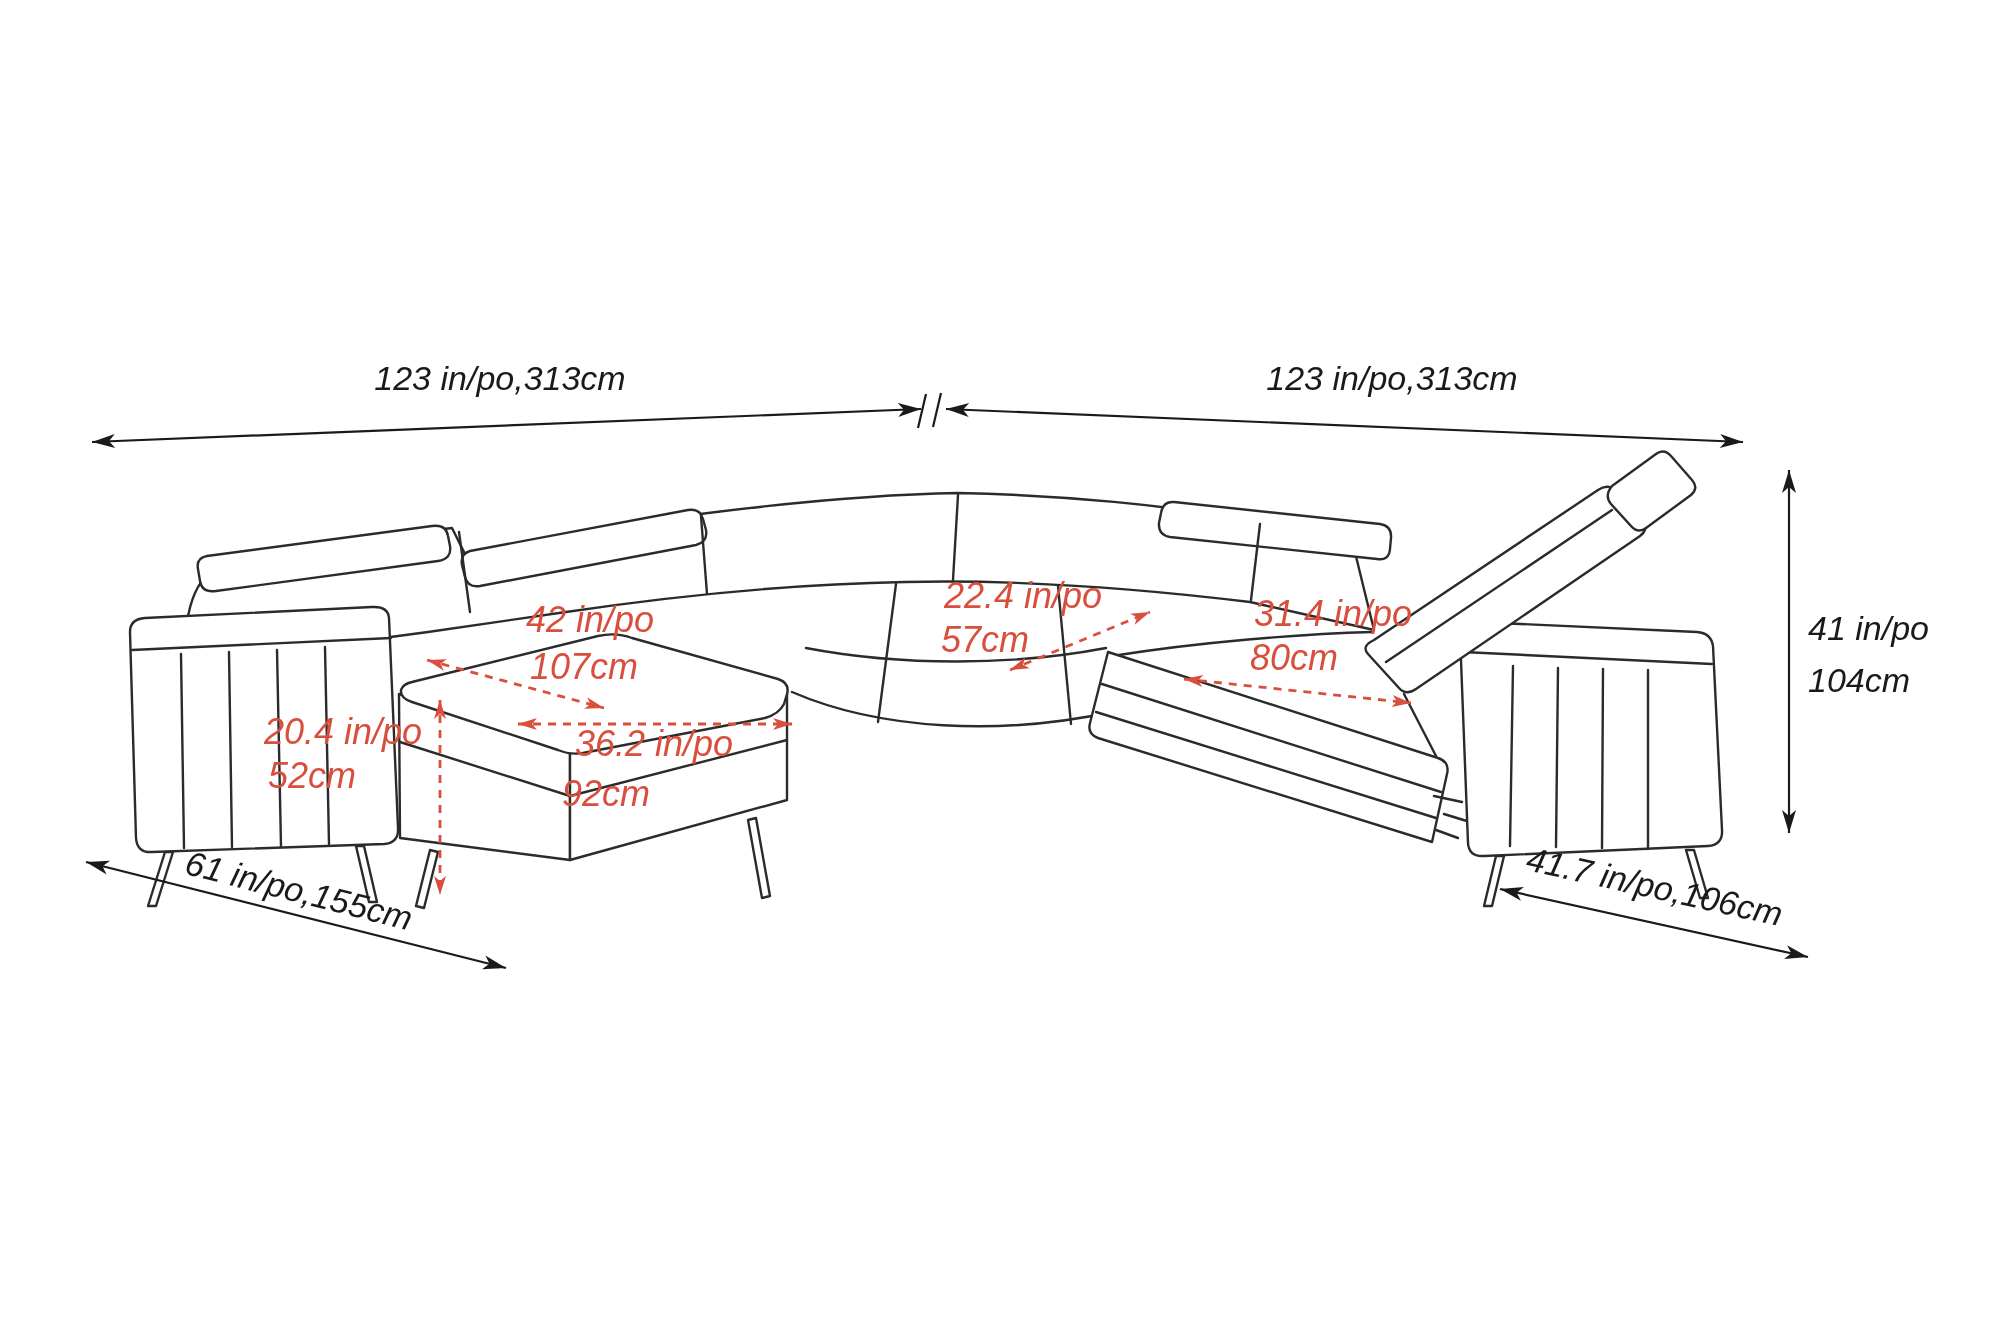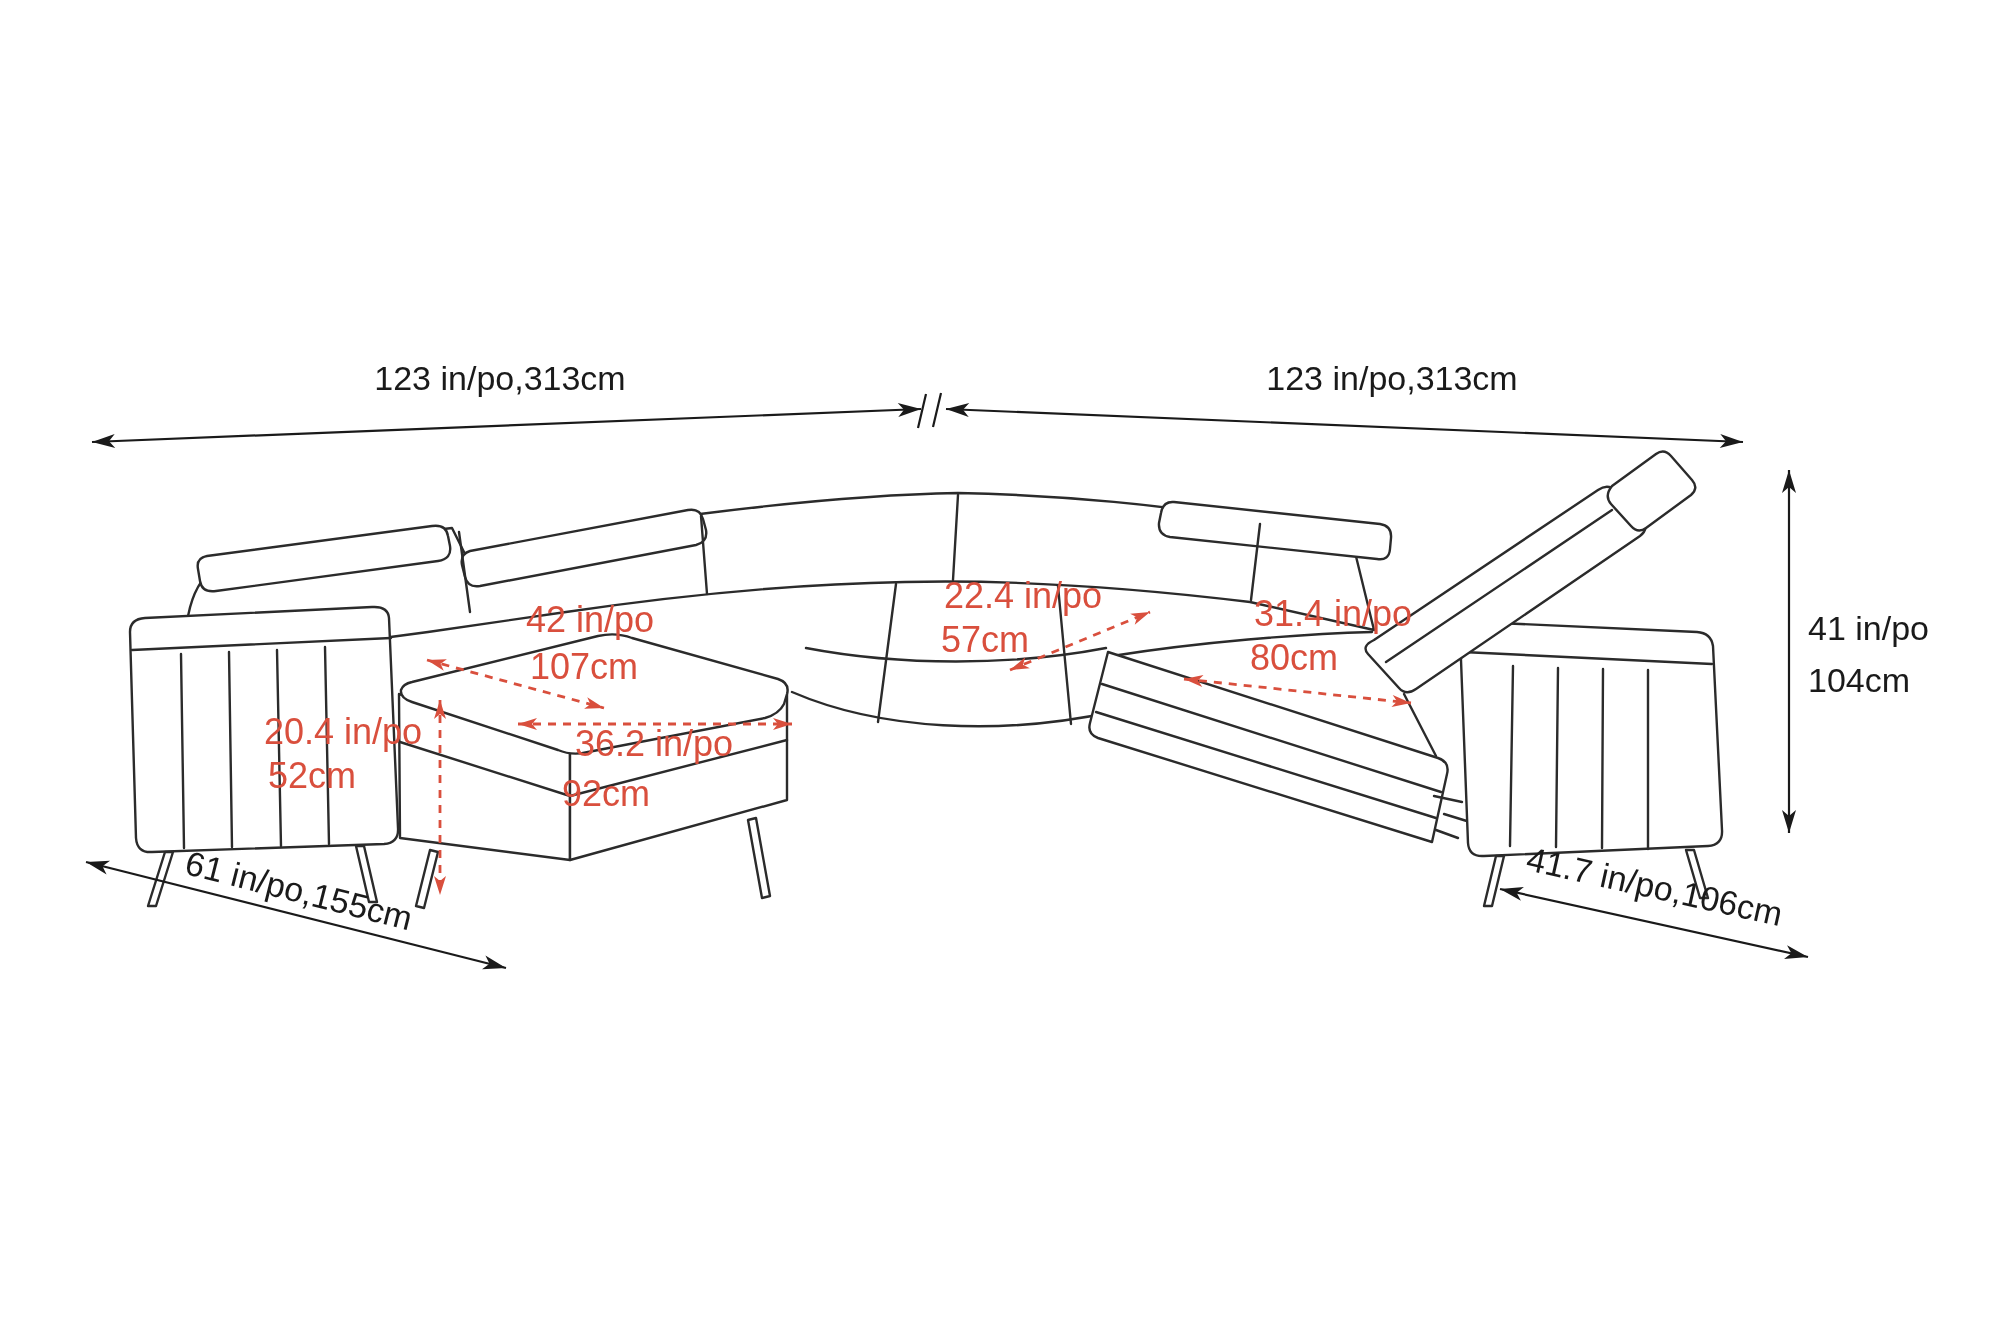--- a/index.html
+++ b/index.html
@@ -6,20 +6,21 @@
   body{
     background: var(--color-background, #ffffff);
     font-family: "Liberation Sans", sans-serif;
   }
   .canvas{
     position:relative;
     width:2000px;
     height:1186px;
     background: var(--color-background, #ffffff);
     overflow:hidden;
+    font-style:italic;
   }
   svg{display:block;}
   
   .ln{
     fill:none;
     stroke: var(--color-line, #2b2b2b);
     stroke-width:2.4;
     stroke-linecap:round;
     stroke-linejoin:round;
   }

